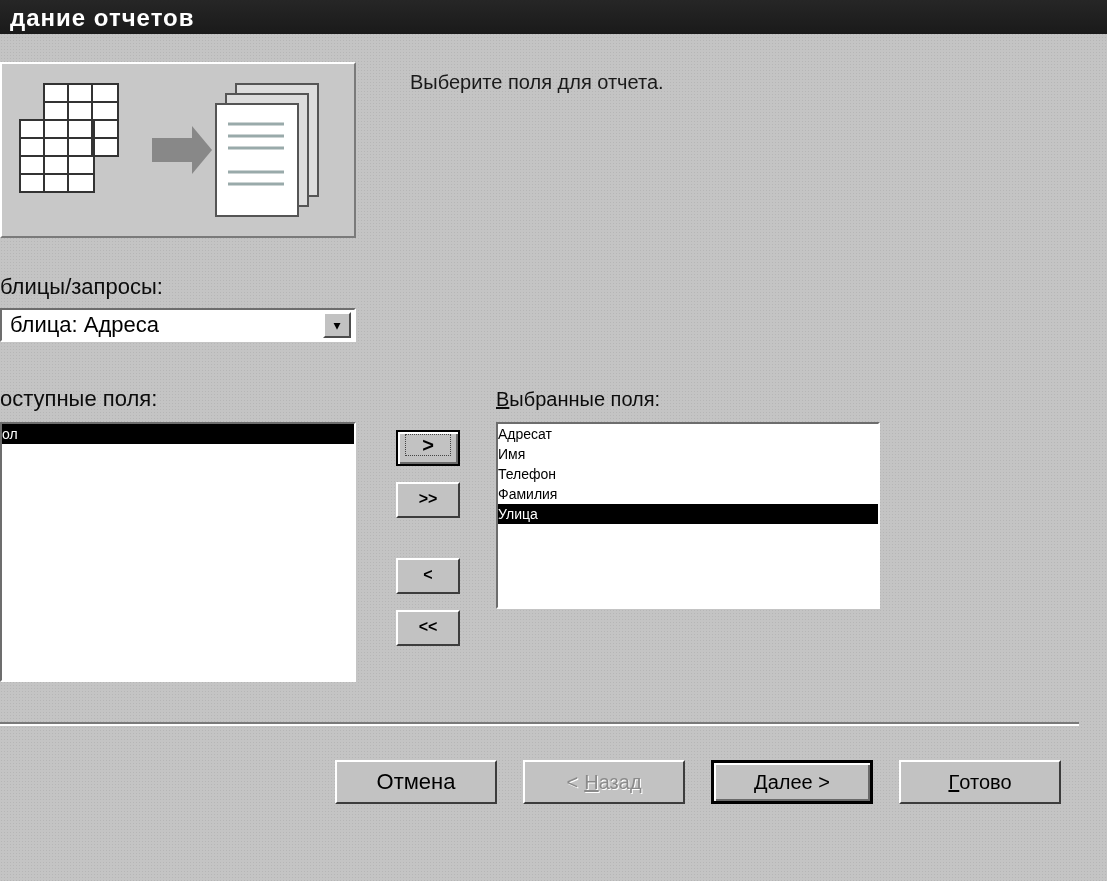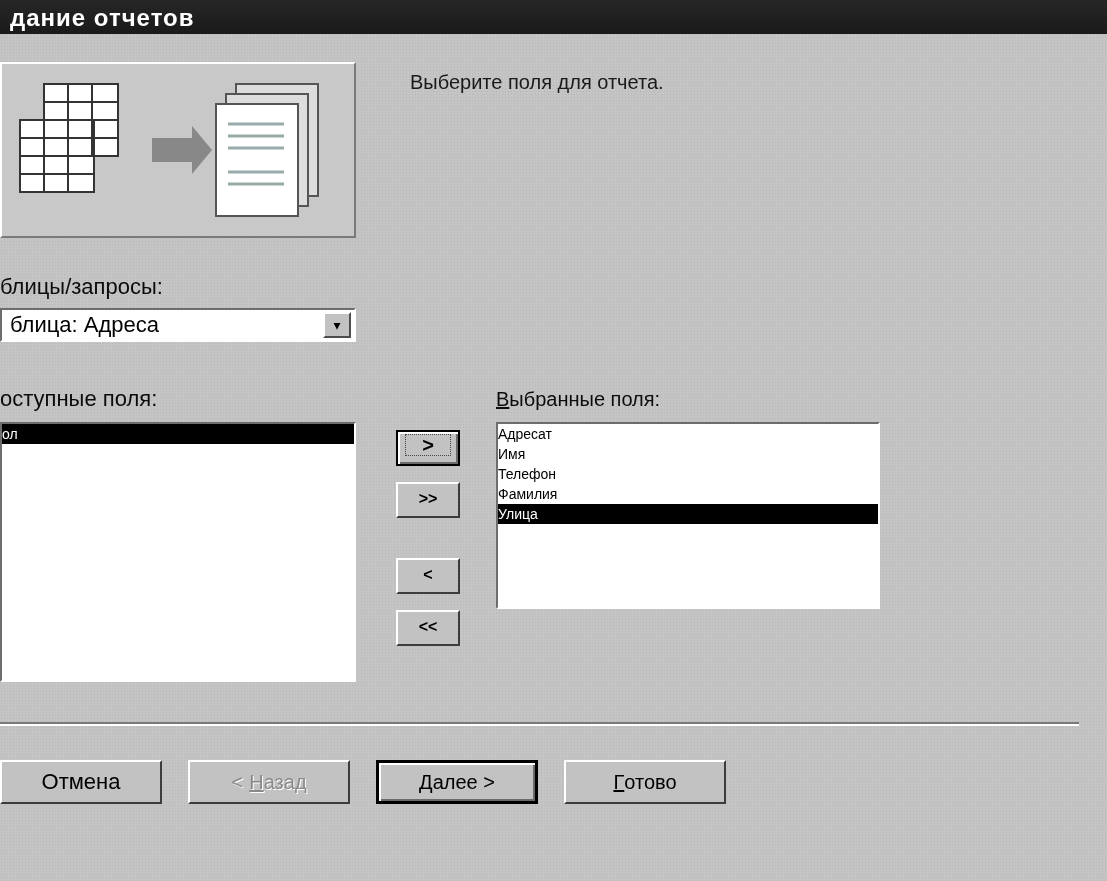--- a/index.html
+++ b/index.html
@@ -24,21 +24,21 @@
 #sel{left:496px;top:388px;width:384px;height:187px}
 .li{padding:2px 0;font-size:14px;color:#000;white-space:nowrap}
 .li.selected{background:#000;color:#fff}
 #sep{position:absolute;left:0;top:688px;right:28px;height:0;border-top:2px solid #7a7a7a;border-bottom:2px solid #fff}
 .mover{position:absolute;left:396px;width:64px;height:36px;border-top:2px solid #fff;border-left:2px solid #fff;border-bottom:2px solid #3c3c3c;border-right:2px solid #3c3c3c;background:#c2c2c2;font-weight:bold;font-size:16px;text-align:center;line-height:30px;color:#000}
 #mv1{top:396px;border:2px solid #000;box-shadow:inset 2px 2px 0 #fff,inset -2px -2px 0 #6a6a6a}
 #mv1 .mark{border:1px dotted #444;display:inline-block;width:46px;height:22px;line-height:20px}
 #mv2{top:448px}
 #mv3{top:524px}
 #mv4{top:576px}
-.navbar{position:absolute;left:0;right:28px;top:726px;height:56px;display:flex;gap:26px;padding-right:18px}
+.navbar{position:absolute;left:0;right:28px;top:726px;height:56px;display:flex;justify-content:flex-end;gap:26px;padding-right:18px}
 .navbtn{width:162px;height:44px;border-top:2px solid #fff;border-left:2px solid #fff;border-bottom:2px solid #3c3c3c;border-right:2px solid #3c3c3c;background:#c2c2c2;font-size:22px;display:flex;align-items:center;justify-content:center;color:#000}
 .navbtn.def{border:3px solid #000;box-shadow:inset 2px 2px 0 #fff,inset -2px -2px 0 #6a6a6a}
 .navbtn.dis{color:#8a8a8a;text-shadow:1px 1px 0 #fff}
 .navbtn .u{text-decoration:underline}
 </style>
 </head>
 <body>
 
 <div class="titlebar">дание отчетов</div>
 

